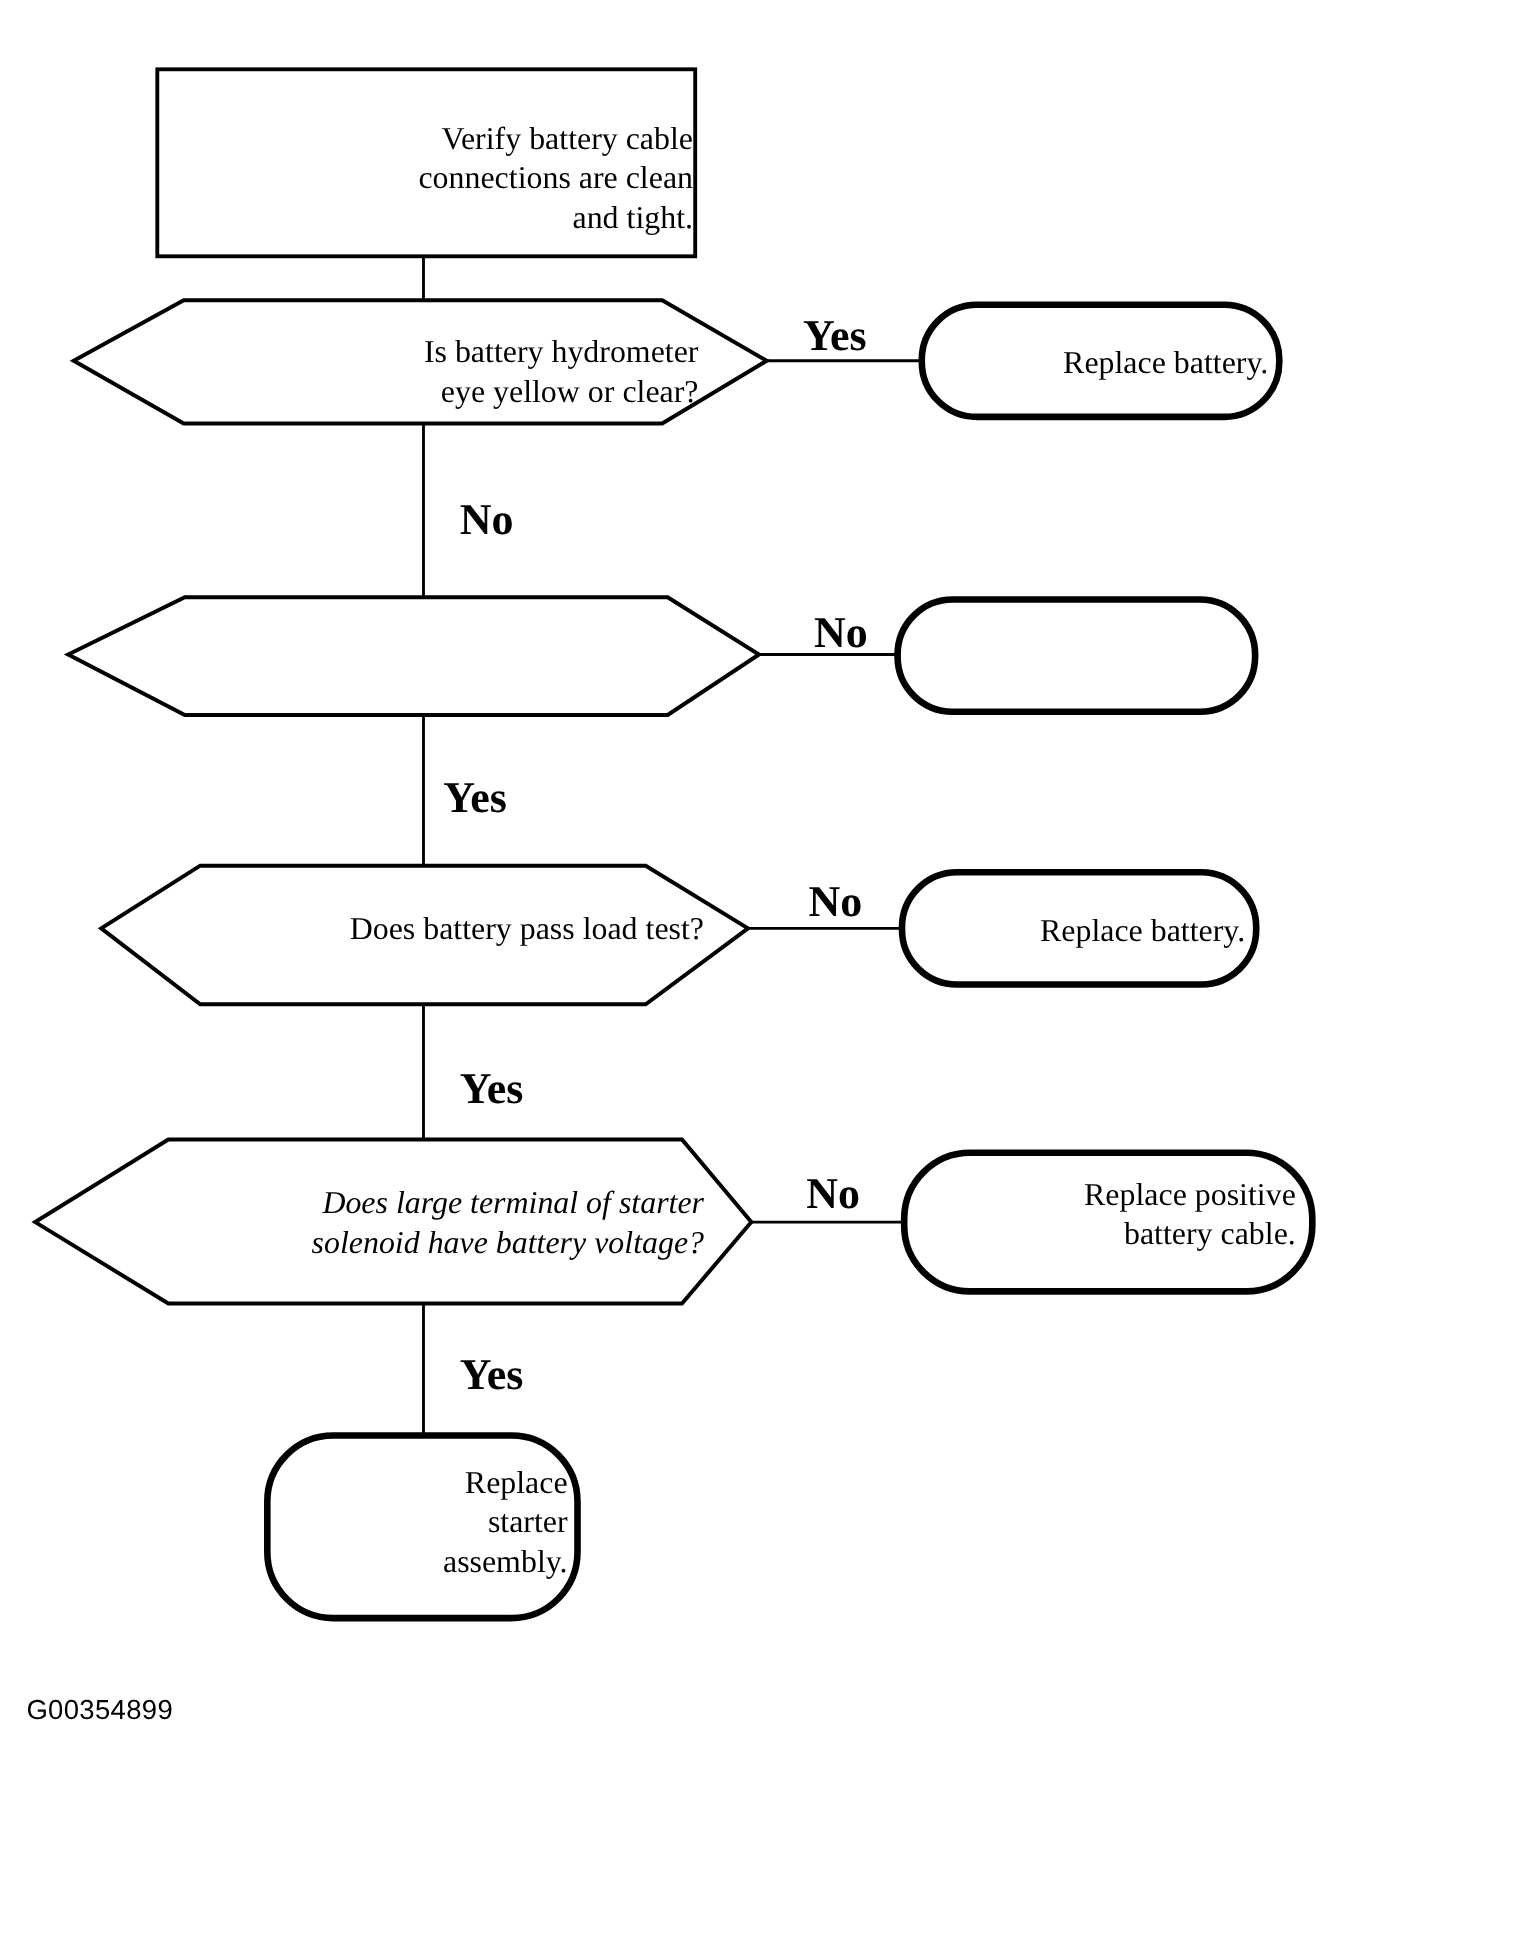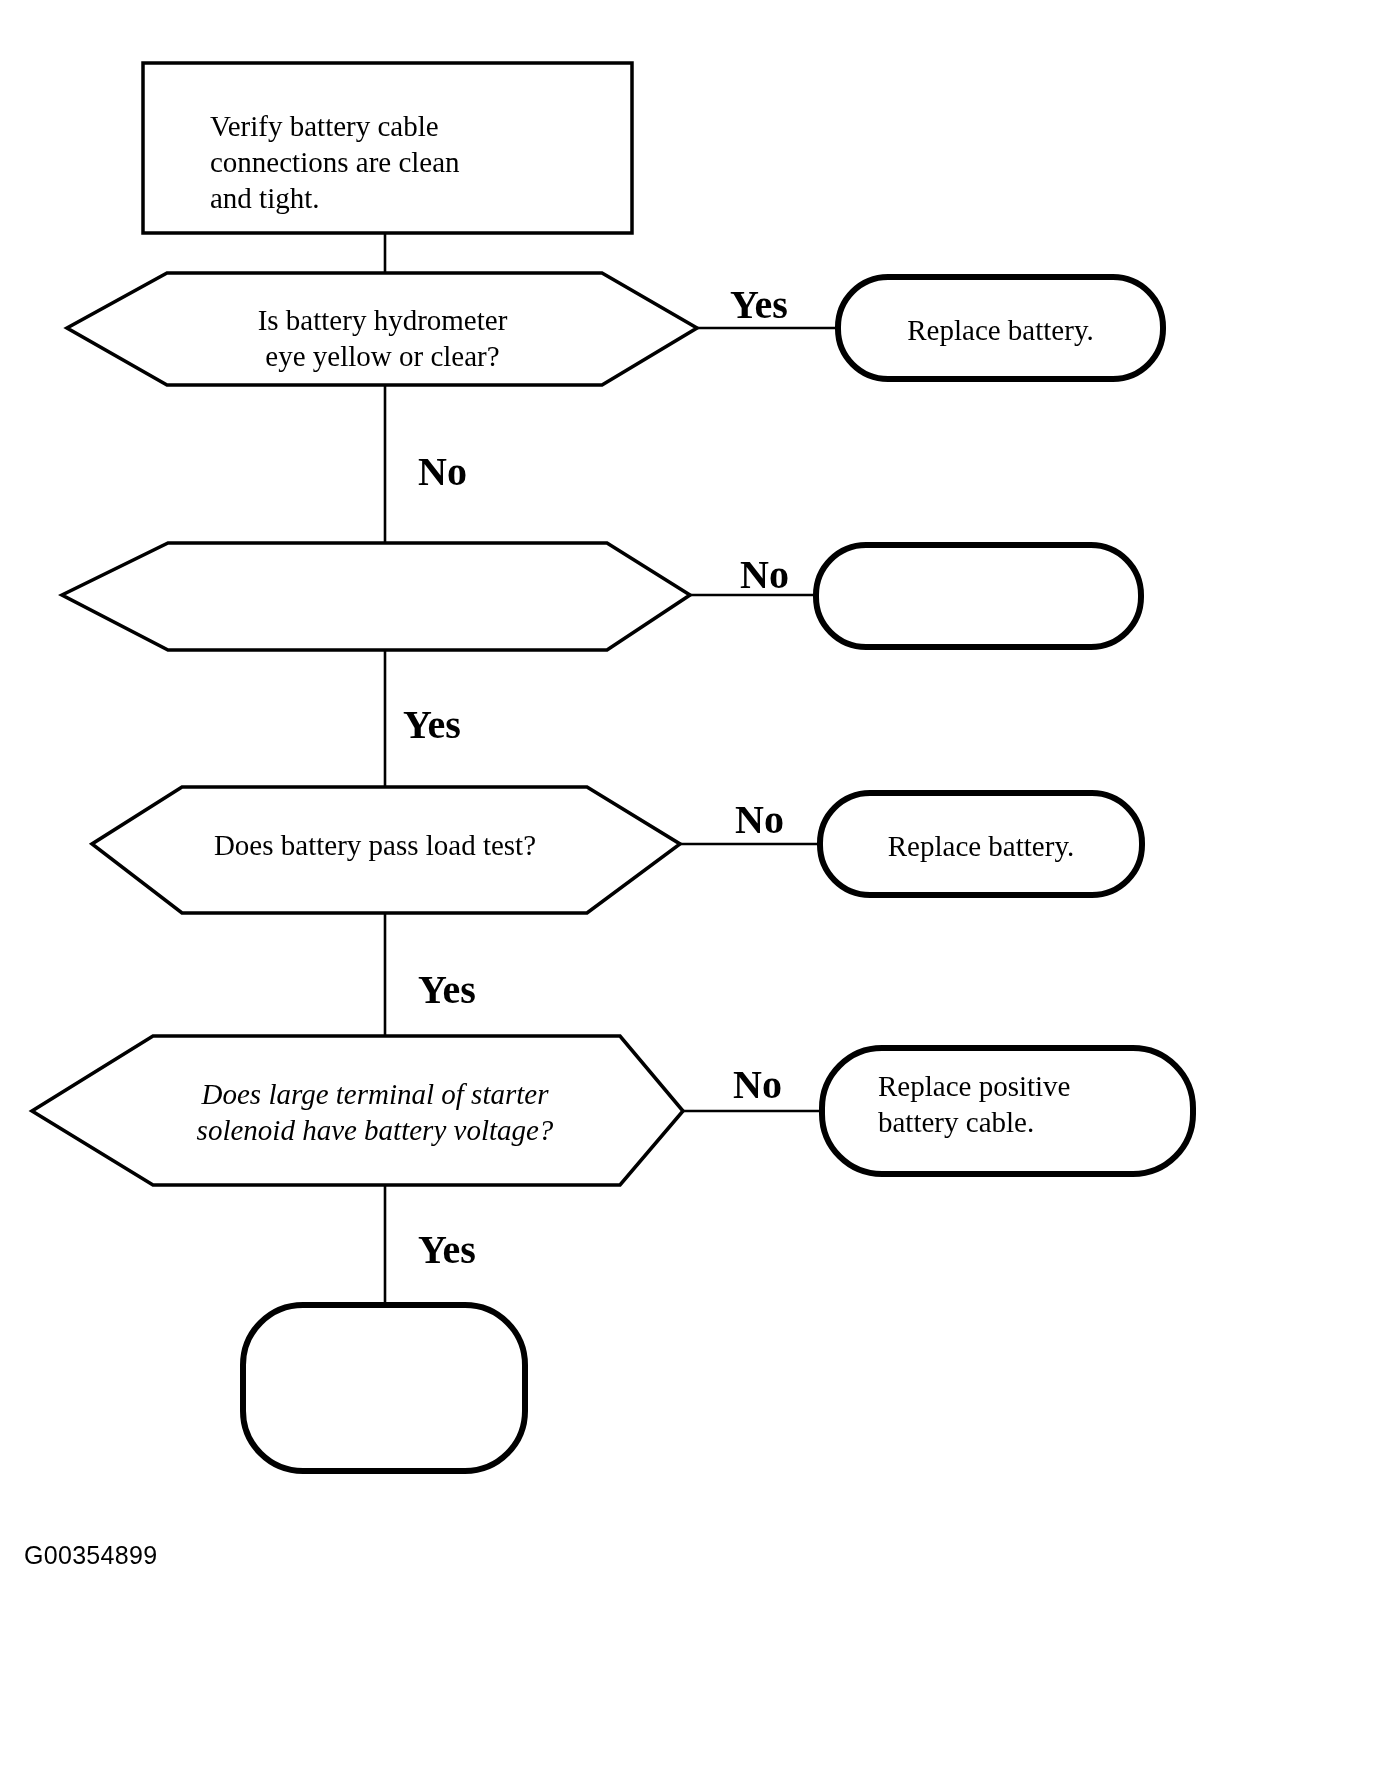--- a/index.html
+++ b/index.html
@@ -18,30 +18,30 @@
   }
   #flow-svg {
     position: absolute;
     left: 0;
     top: 0;
     width: 1395px;
     height: 1781px;
   }
   .node-text {
     position: absolute;
-    text-align: center;
+    text-align: right;
     color: #000;
     font-family: "Liberation Serif", "DejaVu Serif", serif;
     font-size: 29px;
     line-height: 36px;
     white-space: pre-line;
     pointer-events: none;
   }
   .node-text.left {
-    text-align: left;
+    text-align: right;
   }
   .edge-label {
     position: absolute;
     font-family: "Liberation Serif", "DejaVu Serif", serif;
     font-size: 40px;
     font-weight: bold;
     line-height: 1;
     color: #000;
   }
   .footer-code {
@@ -114,20 +114,23 @@
   <div class="node-text" style="left:110px; top:827px; width:530px;">Does battery pass load test?</div>
 
   <div class="node-text" style="left:830px; top:828px; width:302px;">Replace battery.</div>
 
   <div class="node-text" style="left:110px; top:1076px; width:530px;font-style:italic;">Does large terminal of starter
 solenoid have battery voltage?</div>
 
   <div class="node-text left" style="left:878px; top:1068px; width:300px;">Replace positive
 battery cable.</div>
 
+  <div class="node-text left" style="left:286px; top:1330px; width:230px;">Replace
+starter
+assembly.</div>
 
   <div class="edge-label" style="left:730px; top:285px;">Yes</div>
 
   <div class="edge-label" style="left:418px; top:452px;">No</div>
 
   <div class="edge-label" style="left:740px; top:555px;">No</div>
 
   <div class="edge-label" style="left:403px; top:705px;">Yes</div>
 
   <div class="edge-label" style="left:735px; top:800px;">No</div>

